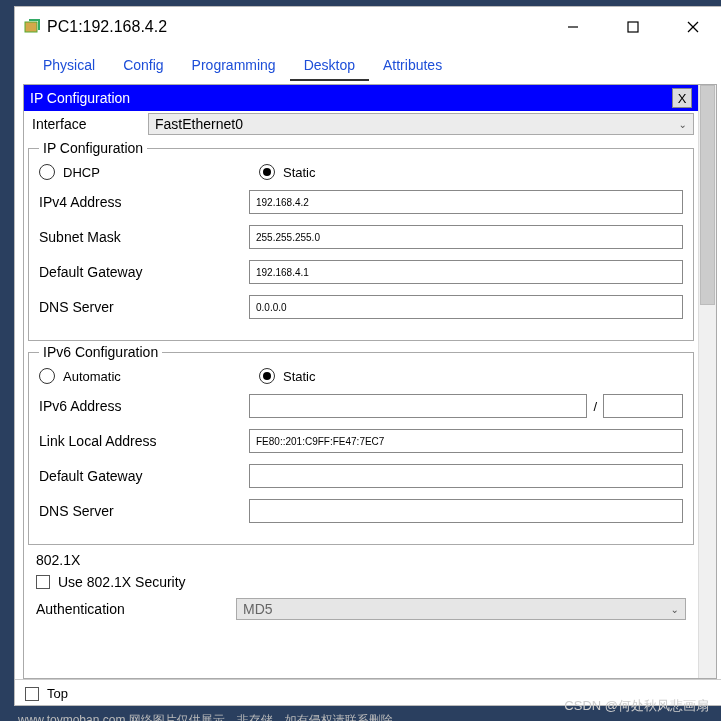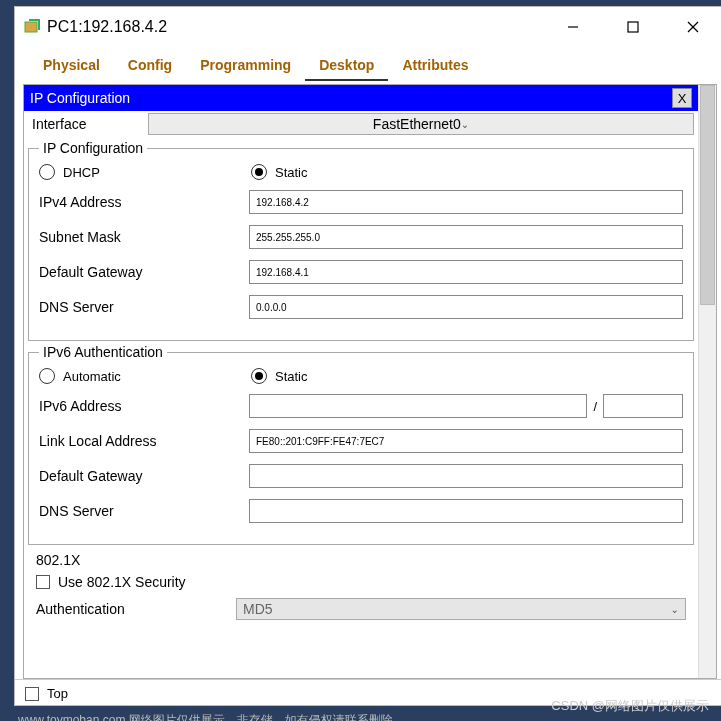--- a/index.html
+++ b/index.html
@@ -53,22 +53,21 @@
     }
     .tabs {
       display: flex;
       padding: 10px 10px 0 14px;
       border-bottom: 1px solid transparent;
     }
     .tab {
       padding: 4px 14px 6px 14px;
       font-size: 14px;
       cursor: pointer;
-      color: #a16207;
-      font-weight: bold;
+      color: #1d4ed8;
     }
     .tab.active {
       border-bottom: 2px solid #333;
     }
     .content-wrap {
       flex: 1;
       margin: 2px 8px 0 8px;
       border: 1px solid #aaa;
       display: flex;
       overflow: hidden;
@@ -121,37 +120,37 @@
       padding-left: 4px;
     }
     .interface-select {
       flex: 1;
       background: #ececec;
       border: 1px solid #aaa;
       padding: 2px 6px;
       height: 22px;
       display: flex;
       align-items: center;
-      justify-content: center;
+      justify-content: space-between;
       cursor: pointer;
     }
     .chev { font-size: 10px; color: #555; }
     fieldset {
       border: 1px solid #aaa;
       margin: 3px 4px;
       padding: 8px 10px 10px 10px;
     }
     fieldset legend {
       font-size: 14px;
       padding: 0 4px;
     }
     .radio-row {
       display: flex;
       align-items: center;
-      gap: 12px;
+      gap: 20px;
       margin-bottom: 10px;
     }
     .radio-group {
       display: flex;
       align-items: center;
       width: 200px;
     }
     .radio {
       width: 16px; height: 16px;
       border: 1.5px solid #333;
@@ -323,21 +322,21 @@
           <span class="form-label">Default Gateway</span>
           <input class="form-input" value="192.168.4.1" style="">
         </div>
         <div class="form-row">
           <span class="form-label">DNS Server</span>
           <input class="form-input" value="0.0.0.0" style="">
         </div>
       </fieldset>
 
       <fieldset>
-        <legend>IPv6 Authentication</legend>
+        <legend>IPv6 Configuration</legend>
         <div class="radio-row">
           <div class="radio-group">
             <div class="radio"></div>
             <span>Automatic</span>
           </div>
           <div class="radio-group">
             <div class="radio selected"></div>
             <span>Static</span>
           </div>
         </div>
@@ -383,13 +382,13 @@
     </div>
   </div>
 
   <div class="footer">
     <div class="checkbox"></div>
     <span>Top</span>
   </div>
 </div>
 
 <div class="watermark">www.toymoban.com  网络图片仅供展示，非存储，如有侵权请联系删除。</div>
-<div class="csdn">CSDN @网络图片仅供展示</div>
+<div class="csdn">CSDN @何处秋风悲画扇</div>
 
 </body></html>

